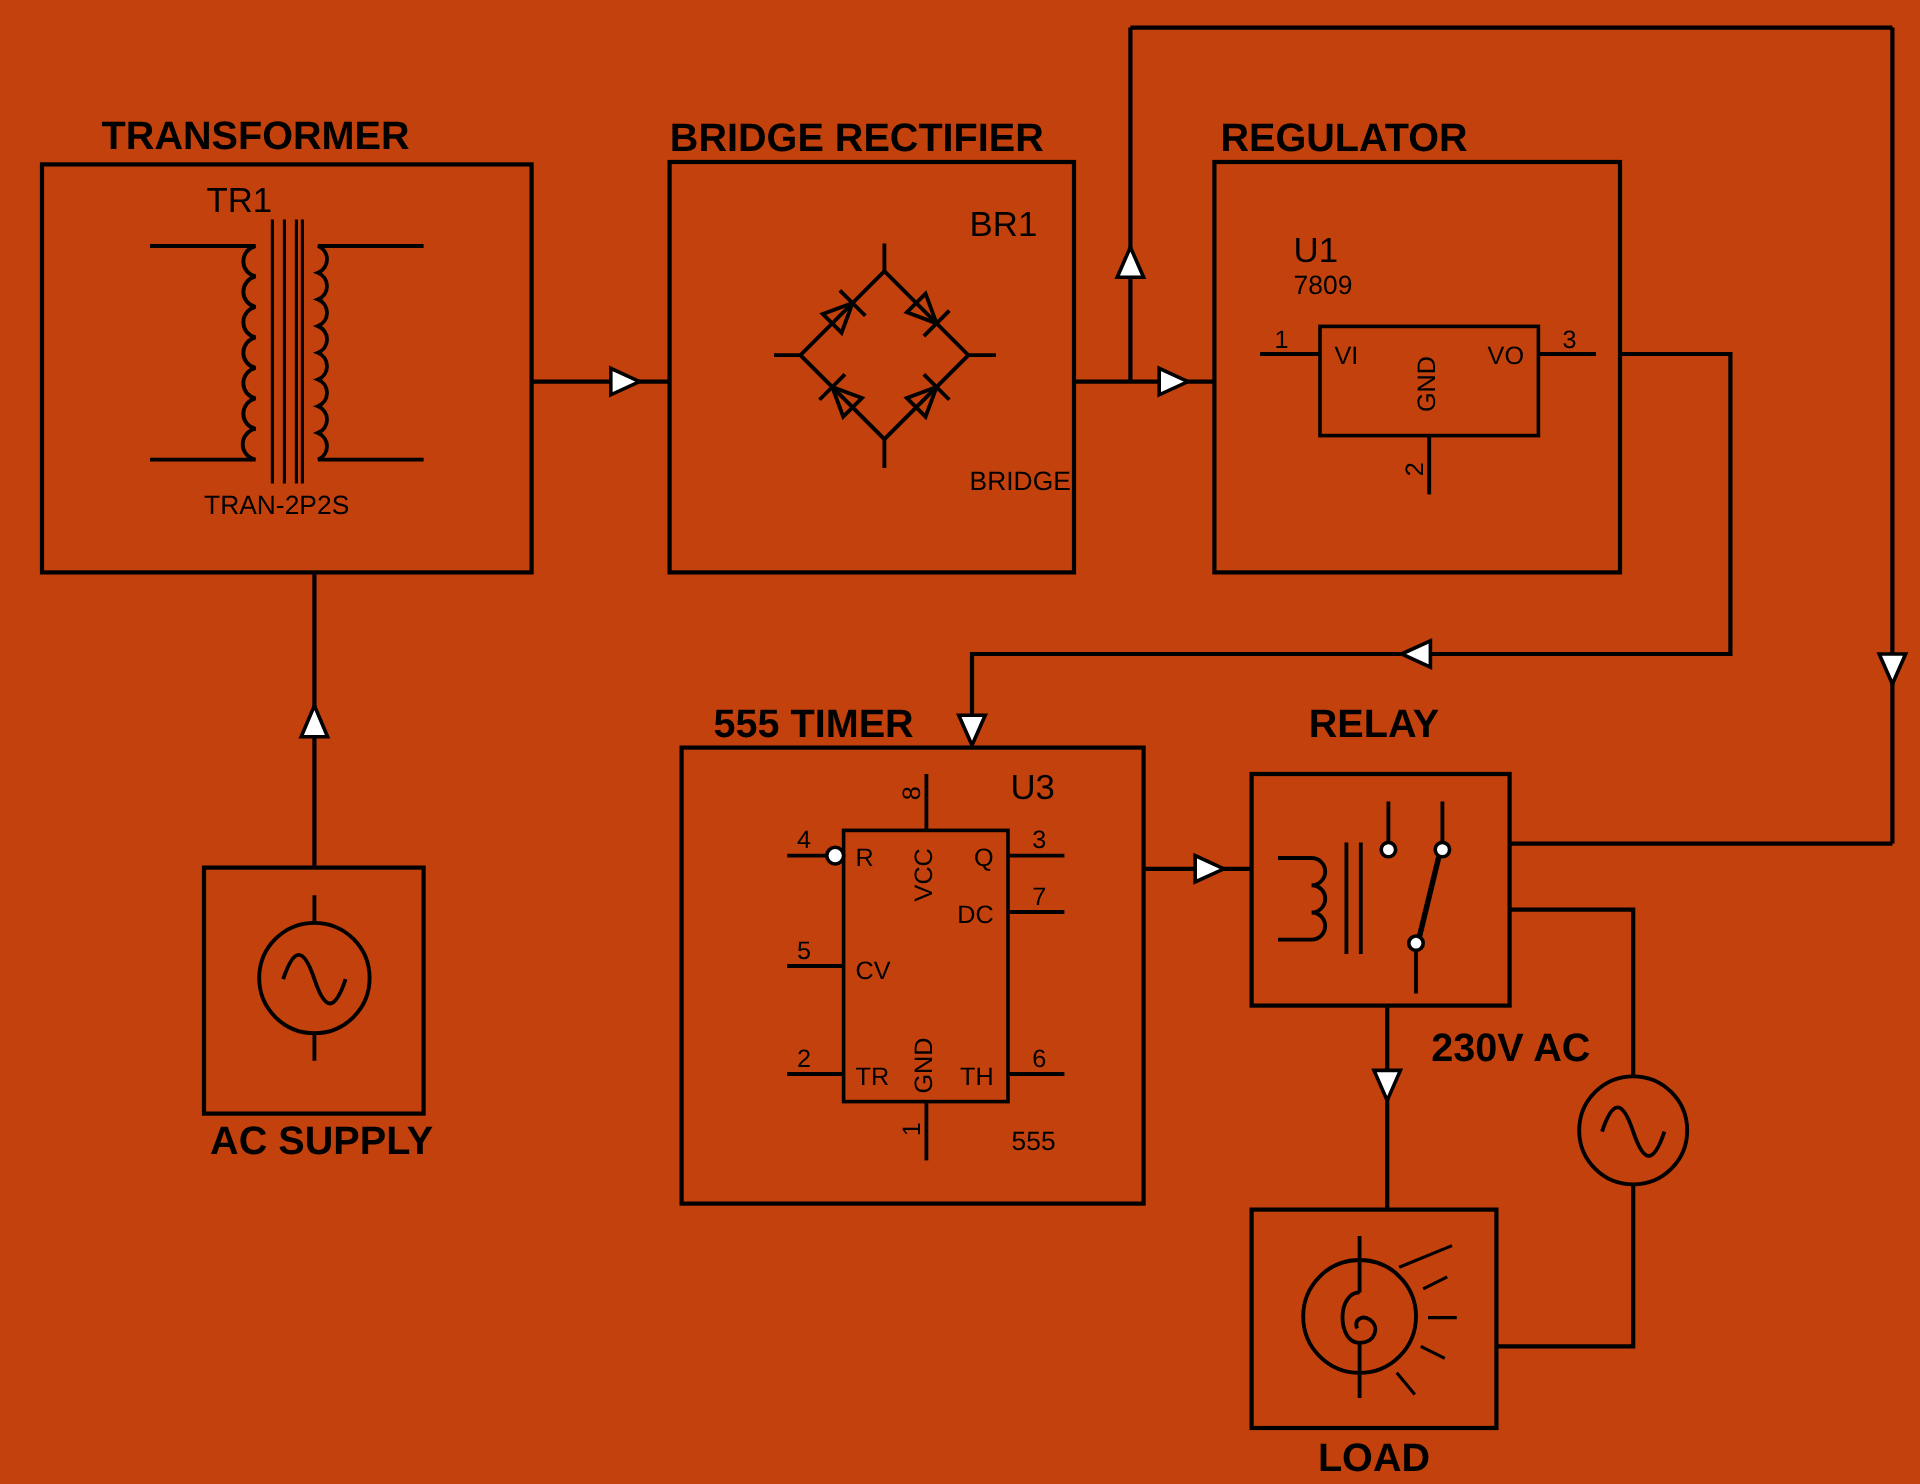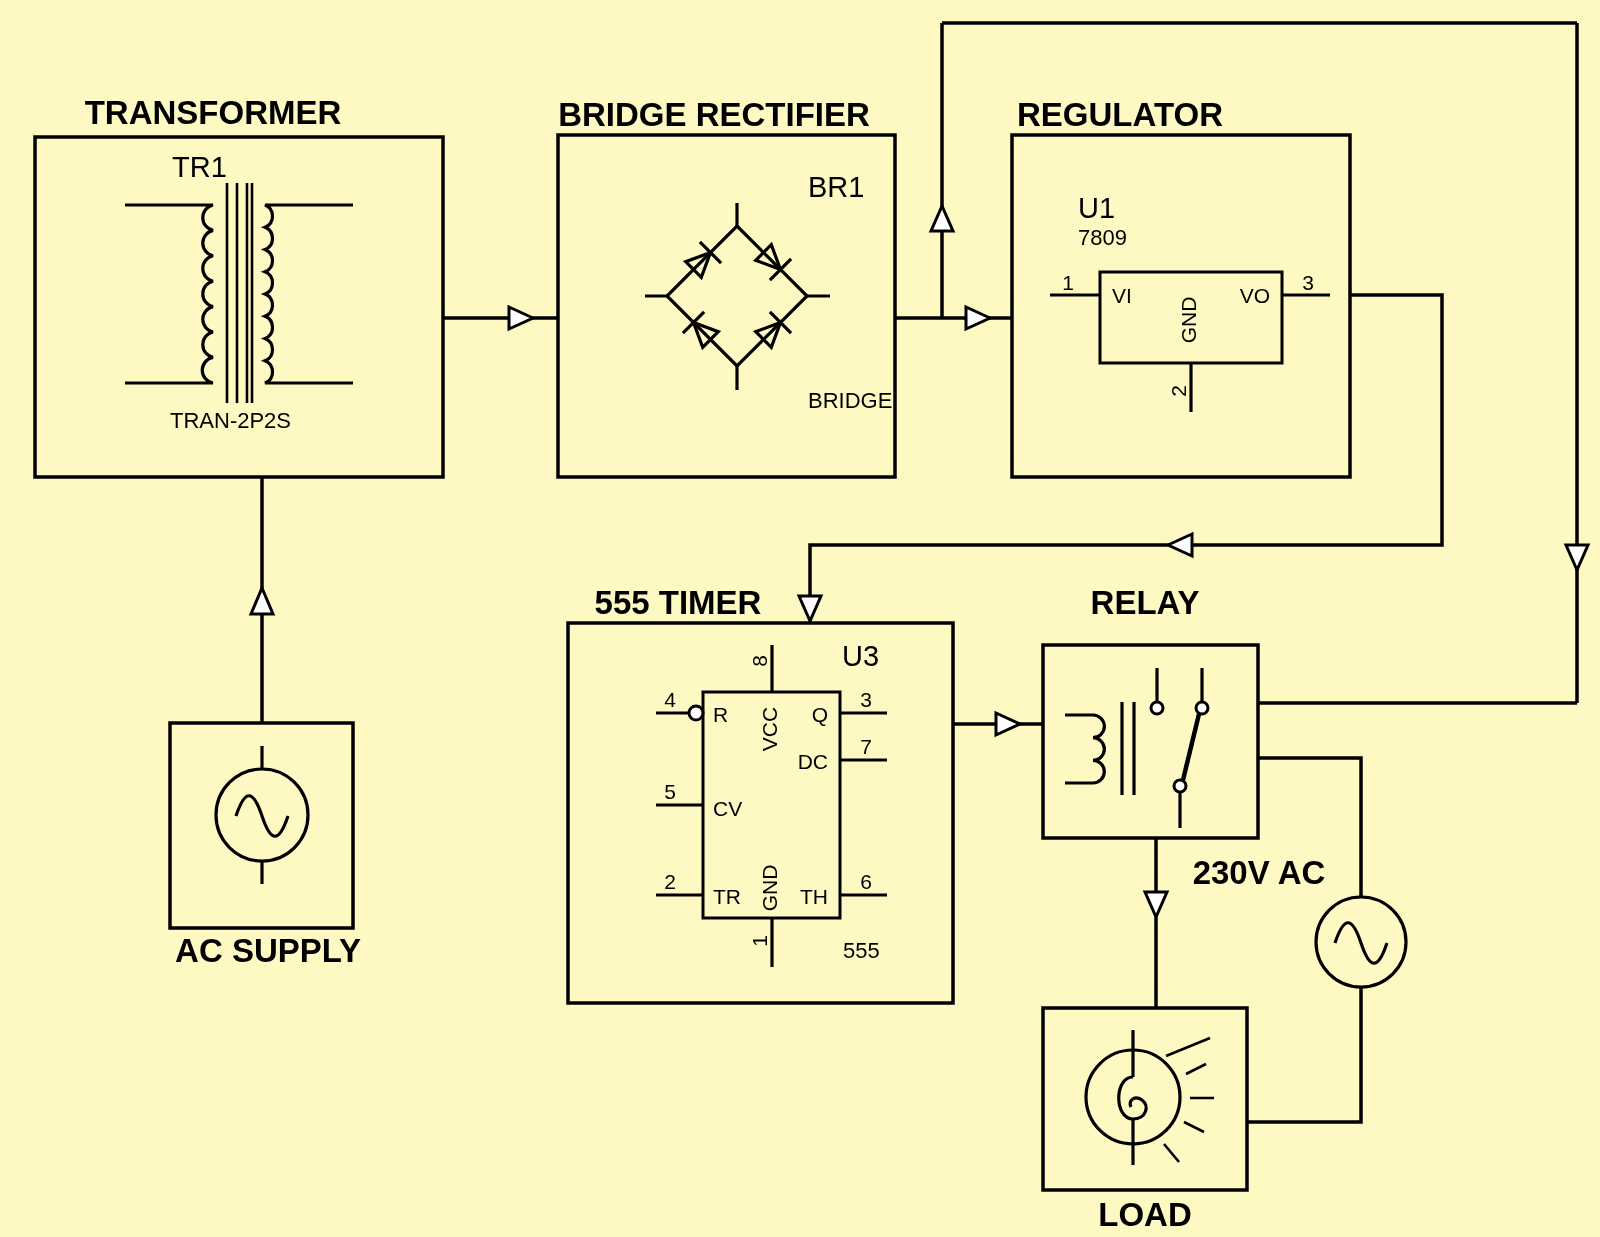--- a/index.html
+++ b/index.html
@@ -1,16 +1,16 @@
 <!DOCTYPE html>
 <html><head>
 <meta charset="utf-8">
 <style>
   html, body { margin: 0; padding: 0; background: #ffffff; }
-  .stage { width: 1600px; height: 1237px; position: relative; background: #fef9c3; }
+  .stage { width: 1600px; height: 1237px; position: relative; background: #c2410c; }
   svg { display: block; }
   .box    { fill: none; stroke: #000; stroke-width: 3.5; }
   .icrect { fill: none; stroke: #000; stroke-width: 3; }
   .wire   { fill: none; stroke: #000; stroke-width: 3.5; stroke-linecap: butt; }
   .sym    { fill: none; stroke: #000; stroke-width: 3.2; }
   .symthin{ fill: none; stroke: #000; stroke-width: 2.6; }
   .arm    { fill: none; stroke: #000; stroke-width: 4.5; }
   .arrow  { fill: #ffffff; stroke: #000; stroke-width: 3; stroke-linejoin: miter; }
   .node   { fill: #ffffff; stroke: #000; stroke-width: 3; }
   .t-title{ font: bold 33px "Liberation Sans", sans-serif; fill: #000; }

